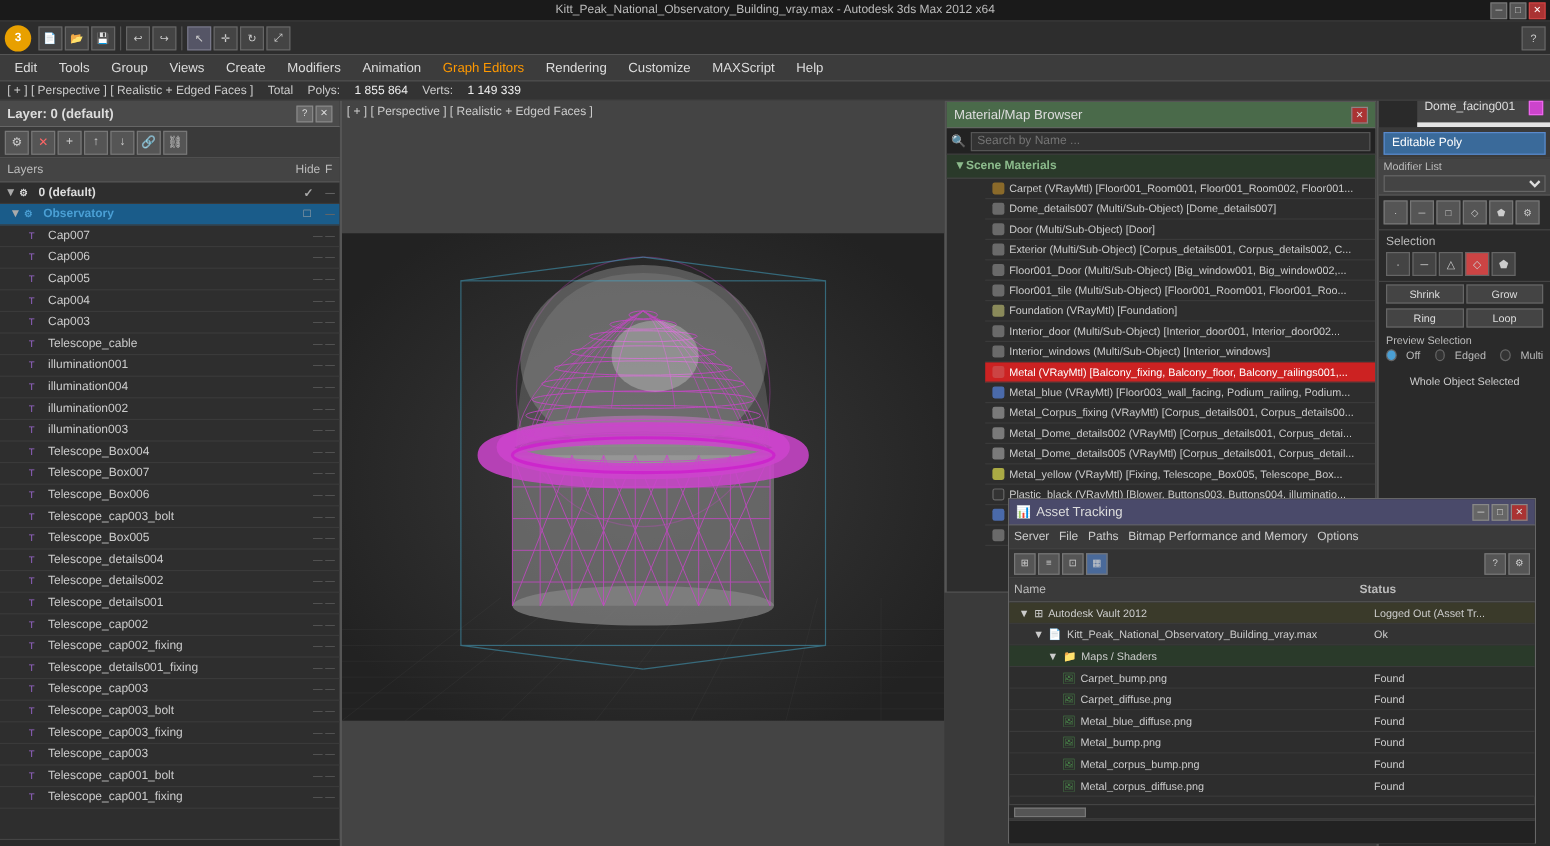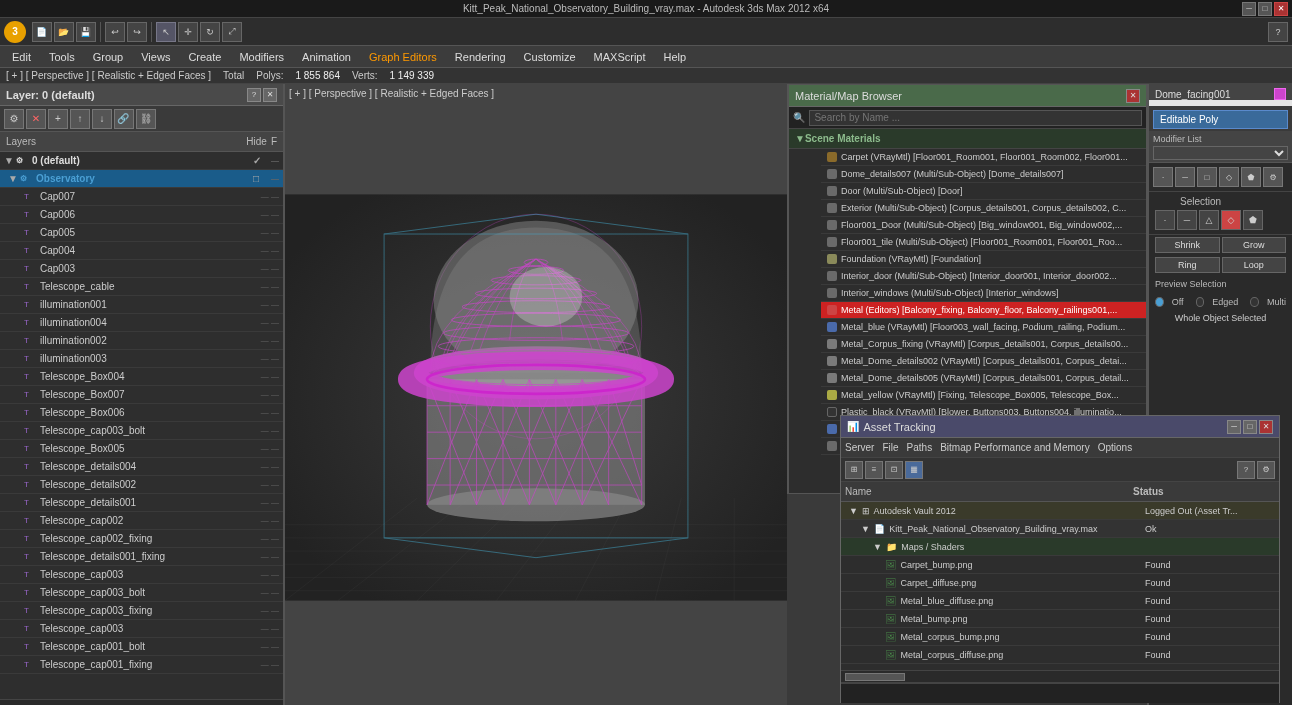--- a/index.html
+++ b/index.html
@@ -227,25 +227,26 @@
       width: 145px;
       background: #2a2a2a;
       border-left: 2px solid #555;
       display: flex;
       flex-direction: column;
     }
     .prop-title {
       background: #444;
       height: 22px;
       display: flex;
-      align-items: flex-end;
+      align-items: flex-start;
       padding: 0 6px;
       font-size: 10px;
       color: #ddd;
-      border-bottom: 6px solid #e5e5e5;
+      border-bottom: 4px solid #e5e5e5;
+      margin-left: 32px;
     }
     .modifier-item {
       background: #3a6a9a;
       padding: 3px 6px;
       font-size: 10px;
       color: white;
       margin-top: 2px;
       border: 1px solid #5a8acc;
     }
     .prop-toolbar {
@@ -261,21 +262,20 @@
       font-size: 8px; color: #ccc;
       display: flex; align-items: center; justify-content: center;
     }
     .selection-section {
       padding: 4px 6px;
       border-bottom: 1px solid #444;
     }
     .selection-title {
       font-size: 10px; color: #bbb;
       margin-bottom: 3px;
-      margin-left: 25px;
     }
     .selection-icons {
       display: flex; gap: 2px;
     }
     .sel-icon {
       width: 20px; height: 20px;
       background: #444; border: 1px solid #666;
       display: flex; align-items: center; justify-content: center;
       font-size: 9px; color: #ccc;
     }
@@ -314,21 +314,21 @@
       cursor: pointer;
     }
     .ring-loop-row {
       display: flex; gap: 2px; padding: 2px 6px;
     }
     .preview-section {
       padding: 4px 6px;
       font-size: 9px; color: #bbb;
     }
     .radio-row {
-      display: flex; align-items: flex-end; gap: 8px;
+      display: flex; align-items: flex-start; gap: 8px;
       height: 16px;
     }
     .radio-btn {
       width: 10px; height: 10px;
       border-radius: 50%;
       border: 1px solid #666;
       background: #333;
     }
     .radio-btn.active { background: #4a9fd4; }
     .whole-object {
@@ -868,21 +868,21 @@
         <div class="mat-item">
           <div class="mat-icon" style="background:#6a6a6a;"></div>
           <span>Interior_door (Multi/Sub-Object) [Interior_door001, Interior_door002...</span>
         </div>
         <div class="mat-item">
           <div class="mat-icon" style="background:#6a6a6a;"></div>
           <span>Interior_windows (Multi/Sub-Object) [Interior_windows]</span>
         </div>
         <div class="mat-item selected">
           <div class="mat-icon" style="background:#cc4444;"></div>
-          <span>Metal (Editors) [Balcony_fixing, Balcony_floor, Balcony_railings001,...</span>
+          <span>Metal (VRayMtl) [Balcony_fixing, Balcony_floor, Balcony_railings001,...</span>
         </div>
         <div class="mat-item">
           <div class="mat-icon" style="background:#4a6aaa;"></div>
           <span>Metal_blue (VRayMtl) [Floor003_wall_facing, Podium_railing, Podium...</span>
         </div>
         <div class="mat-item">
           <div class="mat-icon" style="background:#7a7a7a;"></div>
           <span>Metal_Corpus_fixing (VRayMtl) [Corpus_details001, Corpus_details00...</span>
         </div>
         <div class="mat-item">

